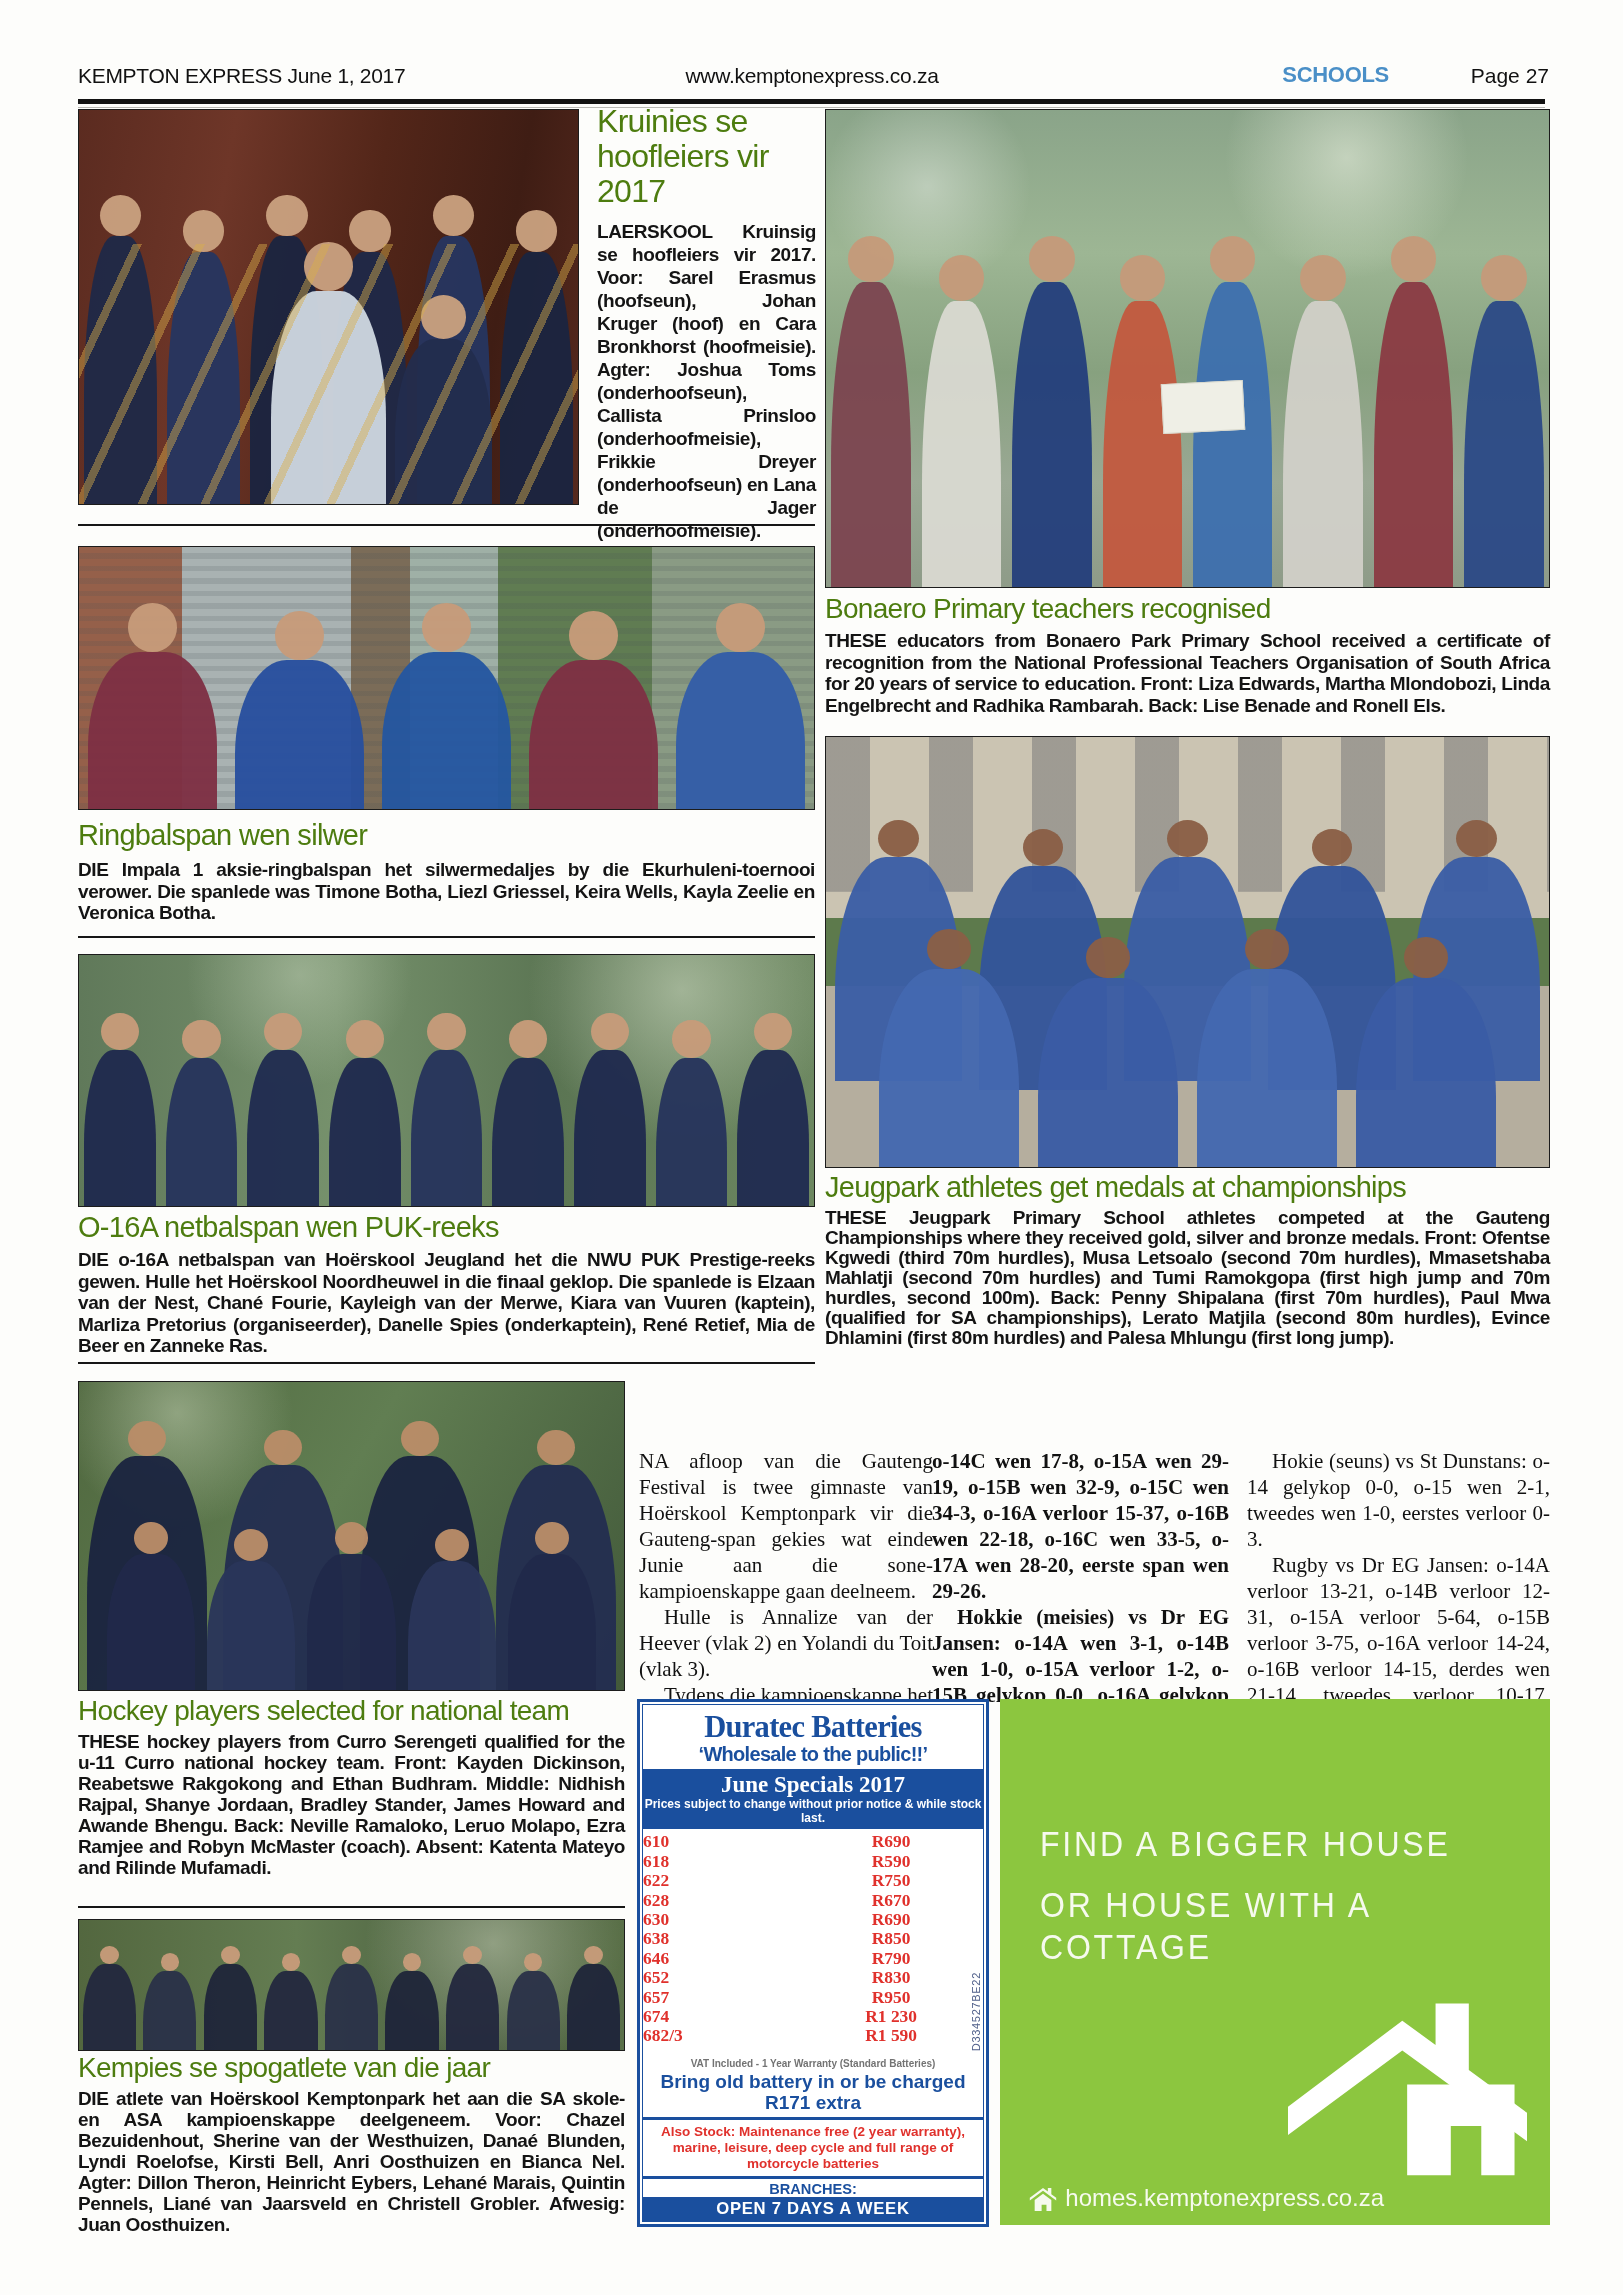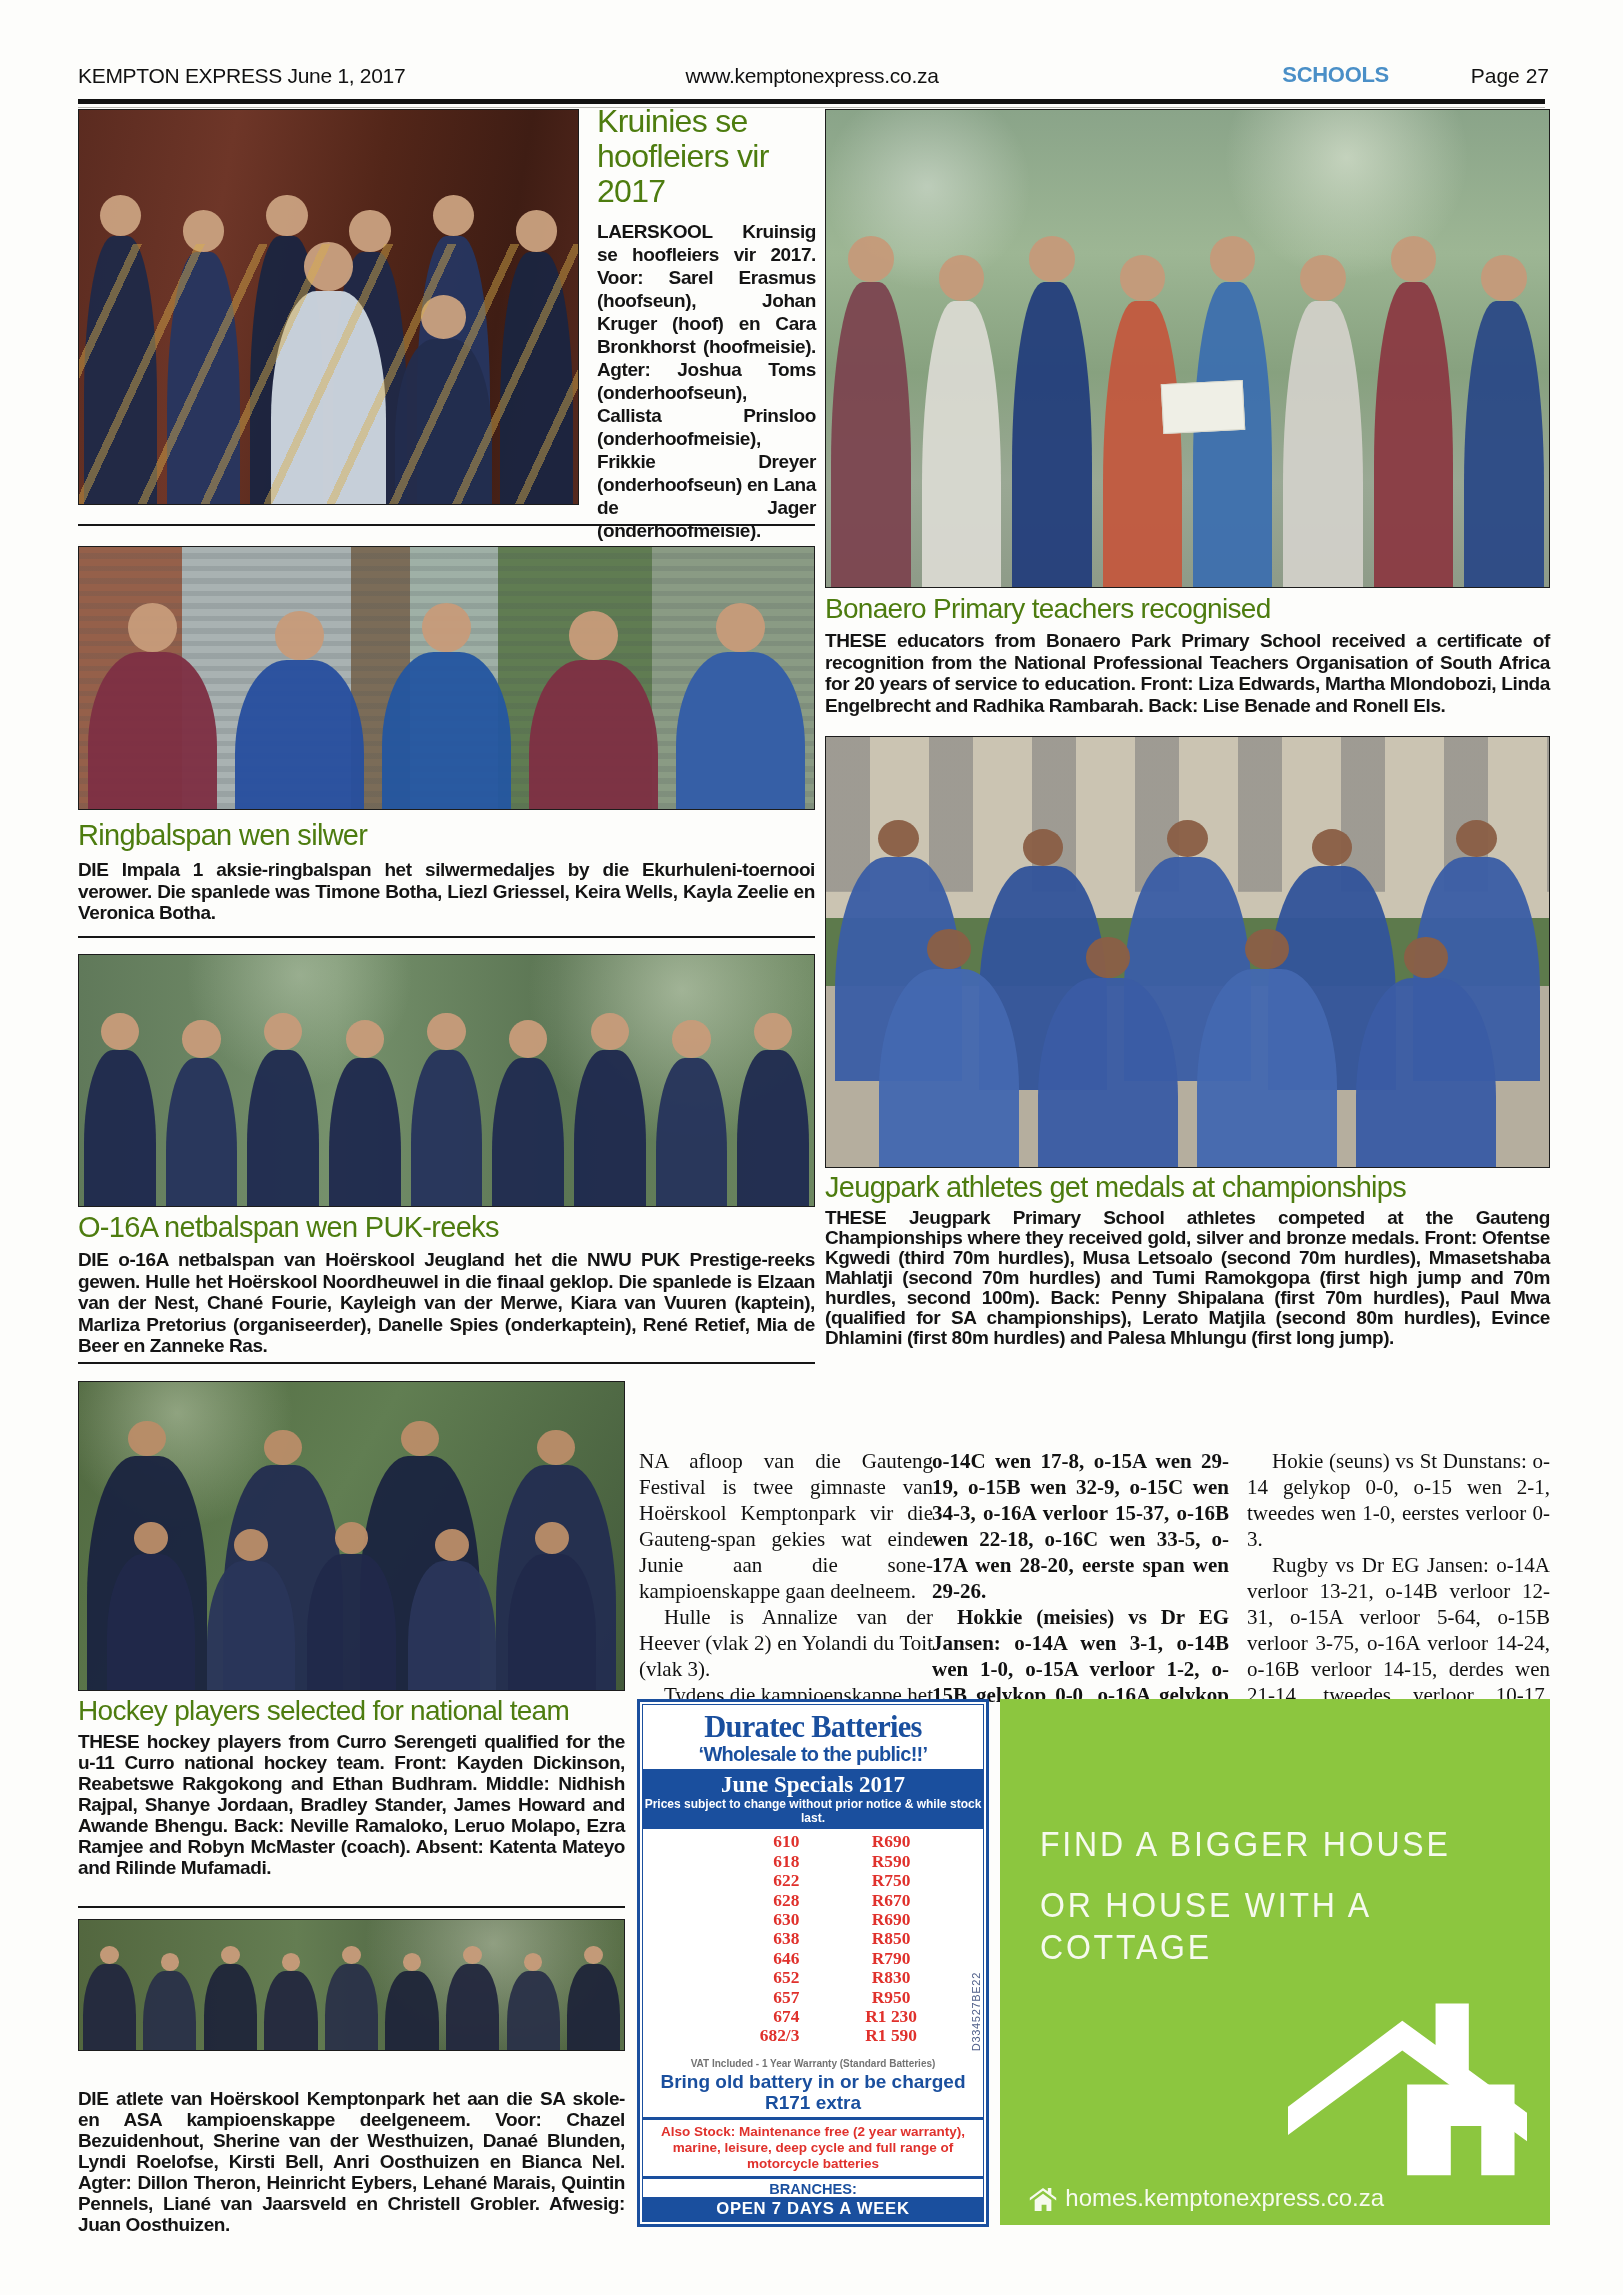--- a/index.html
+++ b/index.html
@@ -66,21 +66,21 @@
   .duratec-inner{position:absolute;inset:2.1px;border:1.4px solid #1a4f9e;overflow:hidden;
       font-family:"Liberation Serif",serif;text-align:center;}
   .d-title{margin-top:5.6px;font-size:30.5px;font-weight:700;color:#1a4f9e;letter-spacing:-0.7px;line-height:32px;}
   .d-tag{font-size:20px;font-weight:700;color:#1a4f9e;font-family:"Liberation Sans",sans-serif;letter-spacing:-0.7px;line-height:22px;}
   .d-band{margin-top:4.2px;background:#1a4f9e;color:#fff;padding:2.8px 1.4px 4.2px;}
   .d-band-title{font-size:23px;font-weight:700;line-height:25px;}
   .d-band-note{font-size:12px;font-weight:700;line-height:14px;font-family:"Liberation Sans",sans-serif;}
   .d-prices{margin-top:3.5px;}
   .price-row{display:flex;line-height:19.4px;}
   .price-row span{display:block;font-size:17.4px;font-weight:700;color:#e0312c;}
-  .price-row .code{width:46%;text-align:right;}
+  .price-row .code{width:46%;text-align:left;}
   .price-row .price{width:54%;text-align:center;}
   .d-vat{font-size:10px;font-weight:700;color:#737373;font-family:"Liberation Sans",sans-serif;line-height:15.3px;margin-top:10px;}
   .d-bring{font-size:19px;font-weight:700;color:#1a4f9e;font-family:"Liberation Sans",sans-serif;line-height:21px;}
   .d-hr{height:2.8px;background:#1a4f9e;margin-top:4.2px;}
   .d-also{font-size:13.5px;font-weight:700;color:#e0312c;font-family:"Liberation Sans",sans-serif;line-height:16px;margin-top:3.5px;padding:0 7px;}
   .d-branches{font-size:14.6px;font-weight:700;color:#1a4f9e;font-family:"Liberation Sans",sans-serif;margin-top:2.8px;line-height:16.7px;}
   .d-tel1{font-size:19.4px;font-weight:700;color:#1a4f9e;font-family:"Liberation Sans",sans-serif;line-height:22px;}
   .d-addr1{font-size:14.6px;font-weight:700;color:#e0312c;font-family:"Liberation Sans",sans-serif;line-height:16.7px;}
   .d-open{position:absolute;left:0;right:0;bottom:0;height:23.6px;background:#1a4f9e;color:#fff;
       font-family:"Liberation Sans",sans-serif;font-weight:700;font-size:16.7px;line-height:23.6px;letter-spacing:0.7px;}
@@ -266,20 +266,21 @@
       <div class="fig-h" style="left: 48.3%; width: 3.4%; top: 20%; height: 14%; background: rgb(199, 155, 122);"></div>
       <div class="fig-t" style="left: 56.2222%; width: 9.77778%; top: 39%; height: 66%; background: rgb(31, 37, 57);"></div>
       <div class="fig-h" style="left: 59.4111%; width: 3.4%; top: 25%; height: 14%; background: rgb(199, 155, 122);"></div>
       <div class="fig-t" style="left: 67.3333%; width: 9.77778%; top: 34%; height: 66%; background: rgb(35, 41, 62);"></div>
       <div class="fig-h" style="left: 70.5222%; width: 3.4%; top: 20%; height: 14%; background: rgb(199, 155, 122);"></div>
       <div class="fig-t" style="left: 78.4444%; width: 9.77778%; top: 39%; height: 66%; background: rgb(43, 50, 72);"></div>
       <div class="fig-h" style="left: 81.6333%; width: 3.4%; top: 25%; height: 14%; background: rgb(199, 155, 122);"></div>
       <div class="fig-t" style="left: 89.5556%; width: 9.77778%; top: 34%; height: 66%; background: rgb(31, 37, 57);"></div>
       <div class="fig-h" style="left: 92.7444%; width: 3.4%; top: 20%; height: 14%; background: rgb(199, 155, 122);"></div>
     </div>
+  <div class="abs headline sec-head-sm" style="left:78px;top:2053px;width:547px;">Kempies se spogatlete van die jaar</div>
   <div class="abs cap" style="left:78px;top:2088px;width:547px;font-size:19px;line-height:21px;">DIE atlete van Hoërskool Kemptonpark het aan die SA skole- en ASA kampioenskappe deelgeneem. Voor: Chazel Bezuidenhout, Sherine van der Westhuizen, Danaé Blunden, Lyndi Roelofse, Kirsti Bell, Anri Oosthuizen en Bianca Nel. Agter: Dillon Theron, Heinricht Eybers, Lehané Marais, Quintin Pennels, Liané van Jaarsveld en Christell Grobler. Afwesig: Juan Oosthuizen.</div>
 
   <div class="abs duratec">
     <div class="duratec-inner">
       <div class="d-title">Duratec Batteries</div>
       <div class="d-tag">‘Wholesale to the public!!’</div>
       <div class="d-band">
         <div class="d-band-title">June Specials 2017</div>
         <div class="d-band-note">Prices subject to change without prior notice &amp; while stock last.</div>
       </div>

